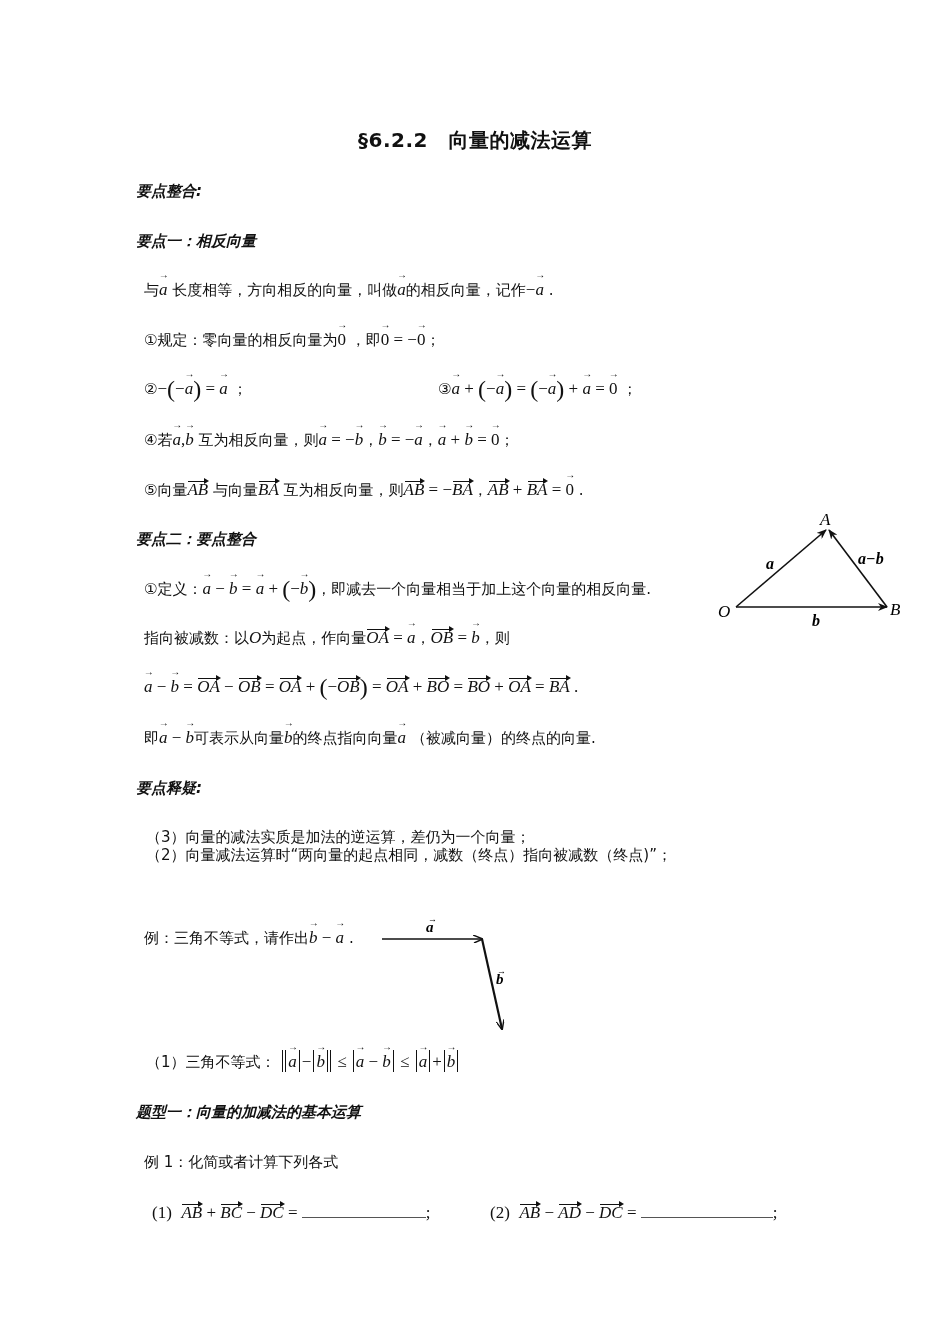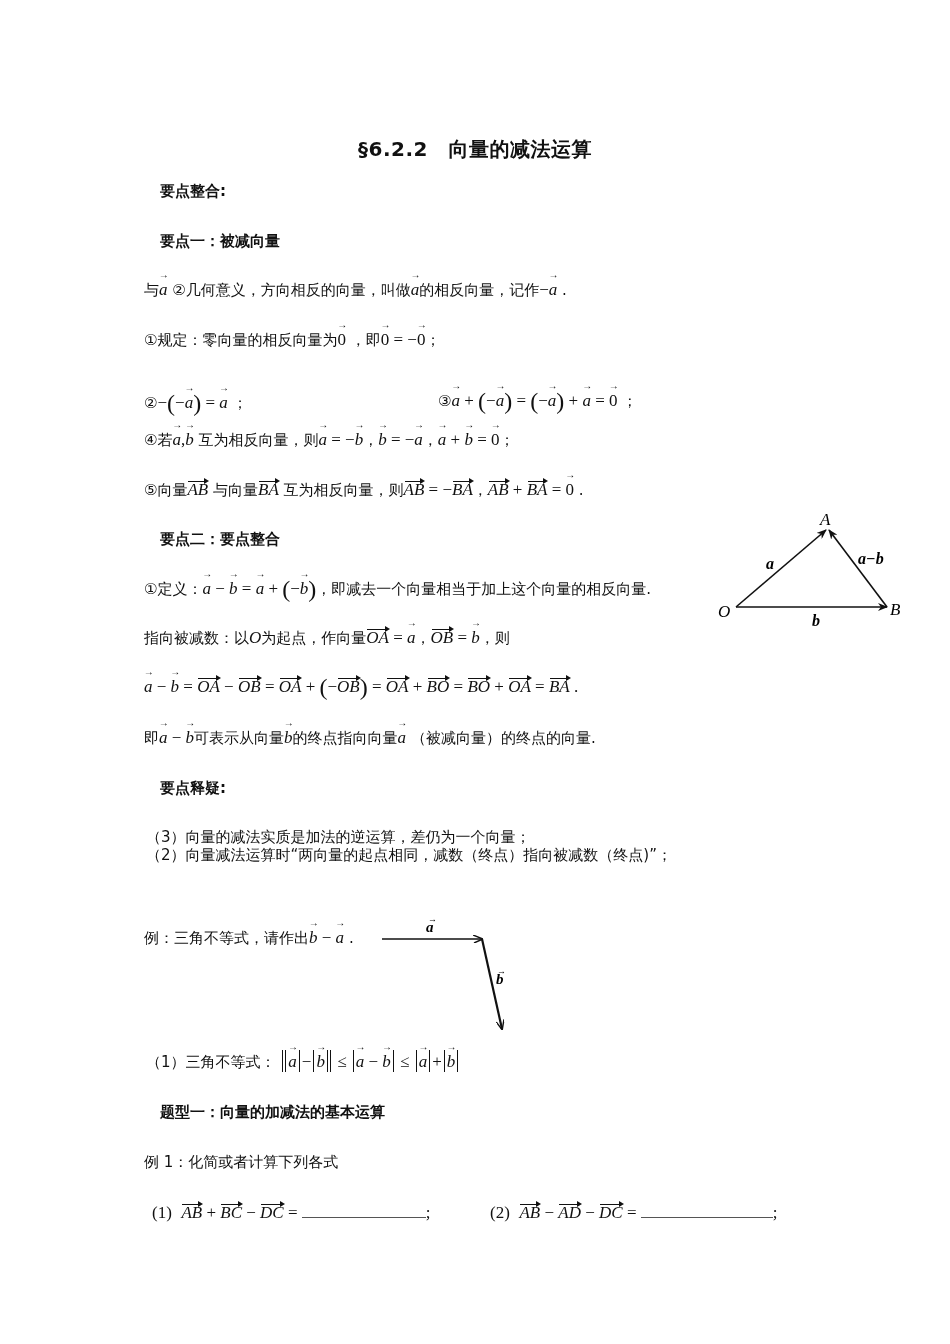--- a/index.html
+++ b/index.html
@@ -1,56 +1,56 @@
 <!DOCTYPE html>
 <html><head>
 <meta charset="utf-8">
 <style>
   html, body { margin: 0; padding: 0; background: #ffffff; }
   body { width: 950px; height: 1344px; position: relative; overflow: hidden;
          font-family: "DejaVu Sans", "Liberation Sans", sans-serif; color: #111; }
   .abs { position: absolute; white-space: nowrap; }
-  .title { font-weight: bold; font-size: 20px; left: 0; width: 950px; text-align: center; top: 127px; letter-spacing: 0.5px; margin-top: 9px; }
-  .head { font-weight: bold; font-size: 15px; left: 160px; }
+  .title { font-weight: bold; font-size: 20px; left: 0; width: 950px; text-align: center; top: 127px; letter-spacing: 0.5px; }
+  .head { font-weight: bold; font-size: 15px; left: 136px; font-style: italic; }
   .line { font-size: 15px; left: 144px; }
   .m { font-family: "Liberation Serif", "DejaVu Serif", serif; font-style: italic; font-size: 17px; }
   .mu { font-family: "Liberation Serif", "DejaVu Serif", serif; font-size: 17px; }
   .vec { position: relative; display: inline-block; }
   .vec::before { content: "\2192"; position: absolute; left: 50%; transform: translateX(-45%); top: -11px; font-size: 10px; font-style: normal; }
   .ovec { display: inline-block; position: relative; text-align: right; }
   .ovec::before { content: ""; position: absolute; left: 1px; right: 1px; top: 1px; border-top: 1px solid #111; }
   .ovec::after { content: ""; position: absolute; right: -1px; top: -2px; border-left: 5px solid #111; border-top: 3px solid transparent; border-bottom: 3px solid transparent; }
   .big { font-family: "Liberation Serif", serif; font-size: 24px; font-style: normal; vertical-align: -3px; }
   .blank { display: inline-block; border-bottom: 1px solid #555; width: 124px; height: 16px; vertical-align: baseline; }
   .abar { display:inline-block; border-left:1px solid #111; height:22px; vertical-align:-5px; margin:0 2px; }
   svg text { font-family: "Liberation Serif", serif; }
 </style>
 </head>
 <body>
 
 <div class="abs title">§6.2.2　向量的减法运算</div>
 
 <div class="abs head" style="top:182px">要点整合:</div>
 
-<div class="abs head" style="top:232px">要点一：被减向量</div>
+<div class="abs head" style="top:232px">要点一：相反向量</div>
 
 <div class="abs line" style="top:280px">
   <span>与</span><span class="m vec">a</span>
-  <span>②几何意义，方向相反的向量，叫做</span><span class="m vec">a</span><span>的相反向量，记作</span><span class="mu">−</span><span class="m vec">a</span> <span>.</span>
+  <span>长度相等，方向相反的向量，叫做</span><span class="m vec">a</span><span>的相反向量，记作</span><span class="mu">−</span><span class="m vec">a</span> <span>.</span>
 </div>
 
 <div class="abs line" style="top:330px">
   <span>①规定：零向量的相反向量为</span><span class="mu vec">0</span> <span>，即</span><span class="mu vec">0</span><span class="mu"> = −</span><span class="mu vec">0</span><span>；</span>
 </div>
 
-<div class="abs line" style="top:390px">
+<div class="abs line" style="top:376px">
   <span>②</span><span class="mu">−</span><span class="big">(</span><span class="mu">−</span><span class="m vec">a</span><span class="big">)</span><span class="mu"> = </span><span class="m vec">a</span> <span>；</span>
 </div>
 
-<div class="abs line" style="top:388px; left:438px">
+<div class="abs line" style="top:376px; left:438px">
   <span>③</span><span class="m vec">a</span><span class="mu"> + </span><span class="big">(</span><span class="mu">−</span><span class="m vec">a</span><span class="big">)</span><span class="mu"> = </span><span class="big">(</span><span class="mu">−</span><span class="m vec">a</span><span class="big">)</span><span class="mu"> + </span><span class="m vec">a</span><span class="mu"> = </span><span class="mu vec">0</span> <span>；</span>
 </div>
 
 <div class="abs line" style="top:430px">
   <span>④若</span><span class="m vec">a</span><span class="mu">,</span><span class="m vec">b</span> <span>互为相反向量，则</span><span class="m vec">a</span><span class="mu"> = −</span><span class="m vec">b</span>，<span class="m vec">b</span><span class="mu"> = −</span><span class="m vec">a</span>，<span class="m vec">a</span><span class="mu"> + </span><span class="m vec">b</span><span class="mu"> = </span><span class="mu vec">0</span><span>；</span>
 </div>
 
 <div class="abs line" style="top:480px">
   <span>⑤向量</span><span class="m ovec">AB</span> <span>与向量</span><span class="m ovec">BA</span> <span>互为相反向量，则</span><span class="m ovec">AB</span><span class="mu"> = −</span><span class="m ovec">BA</span>，<span class="m ovec">AB</span><span class="mu"> + </span><span class="m ovec">BA</span><span class="mu"> = </span><span class="mu vec">0</span> <span>.</span>
 </div>

